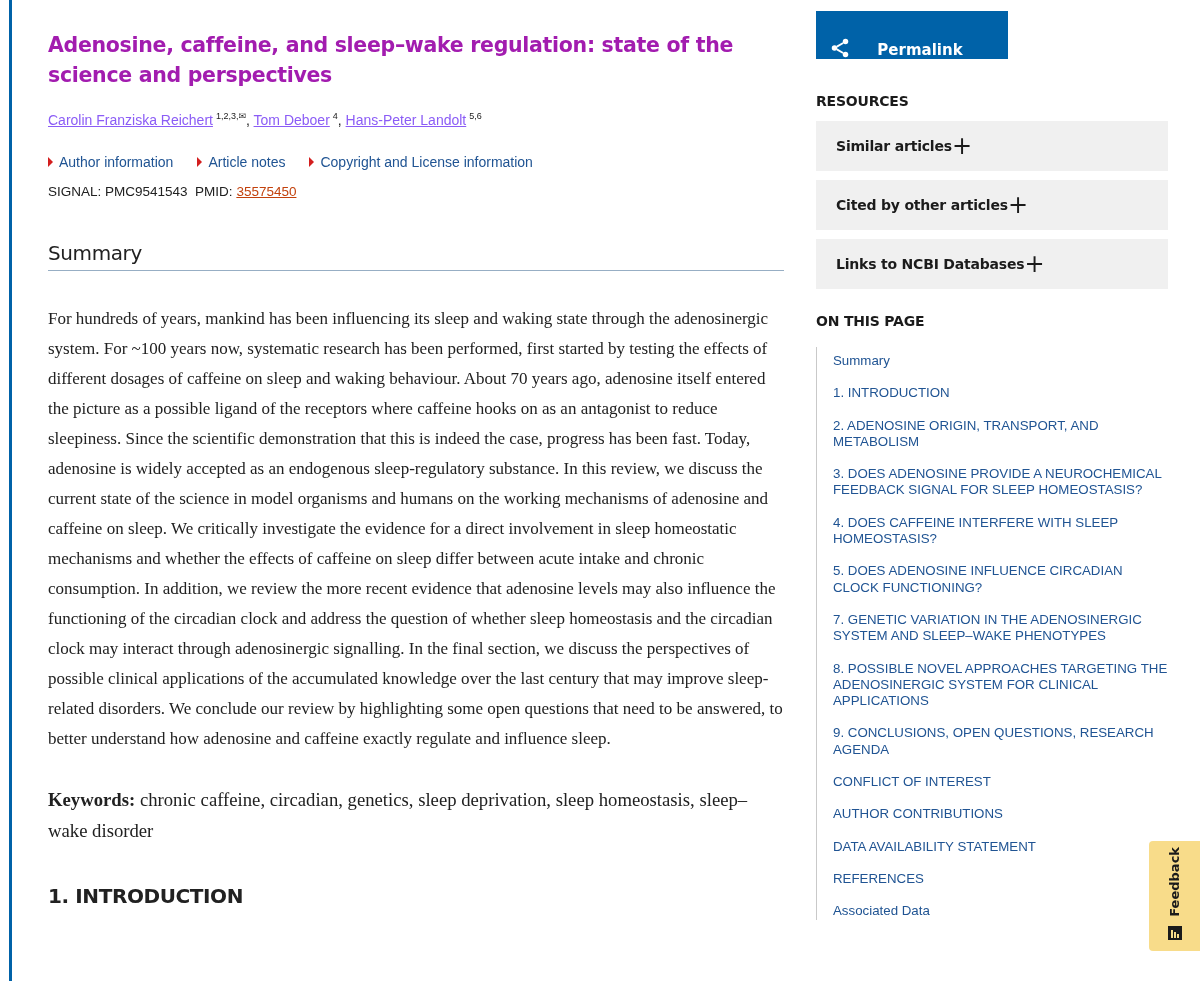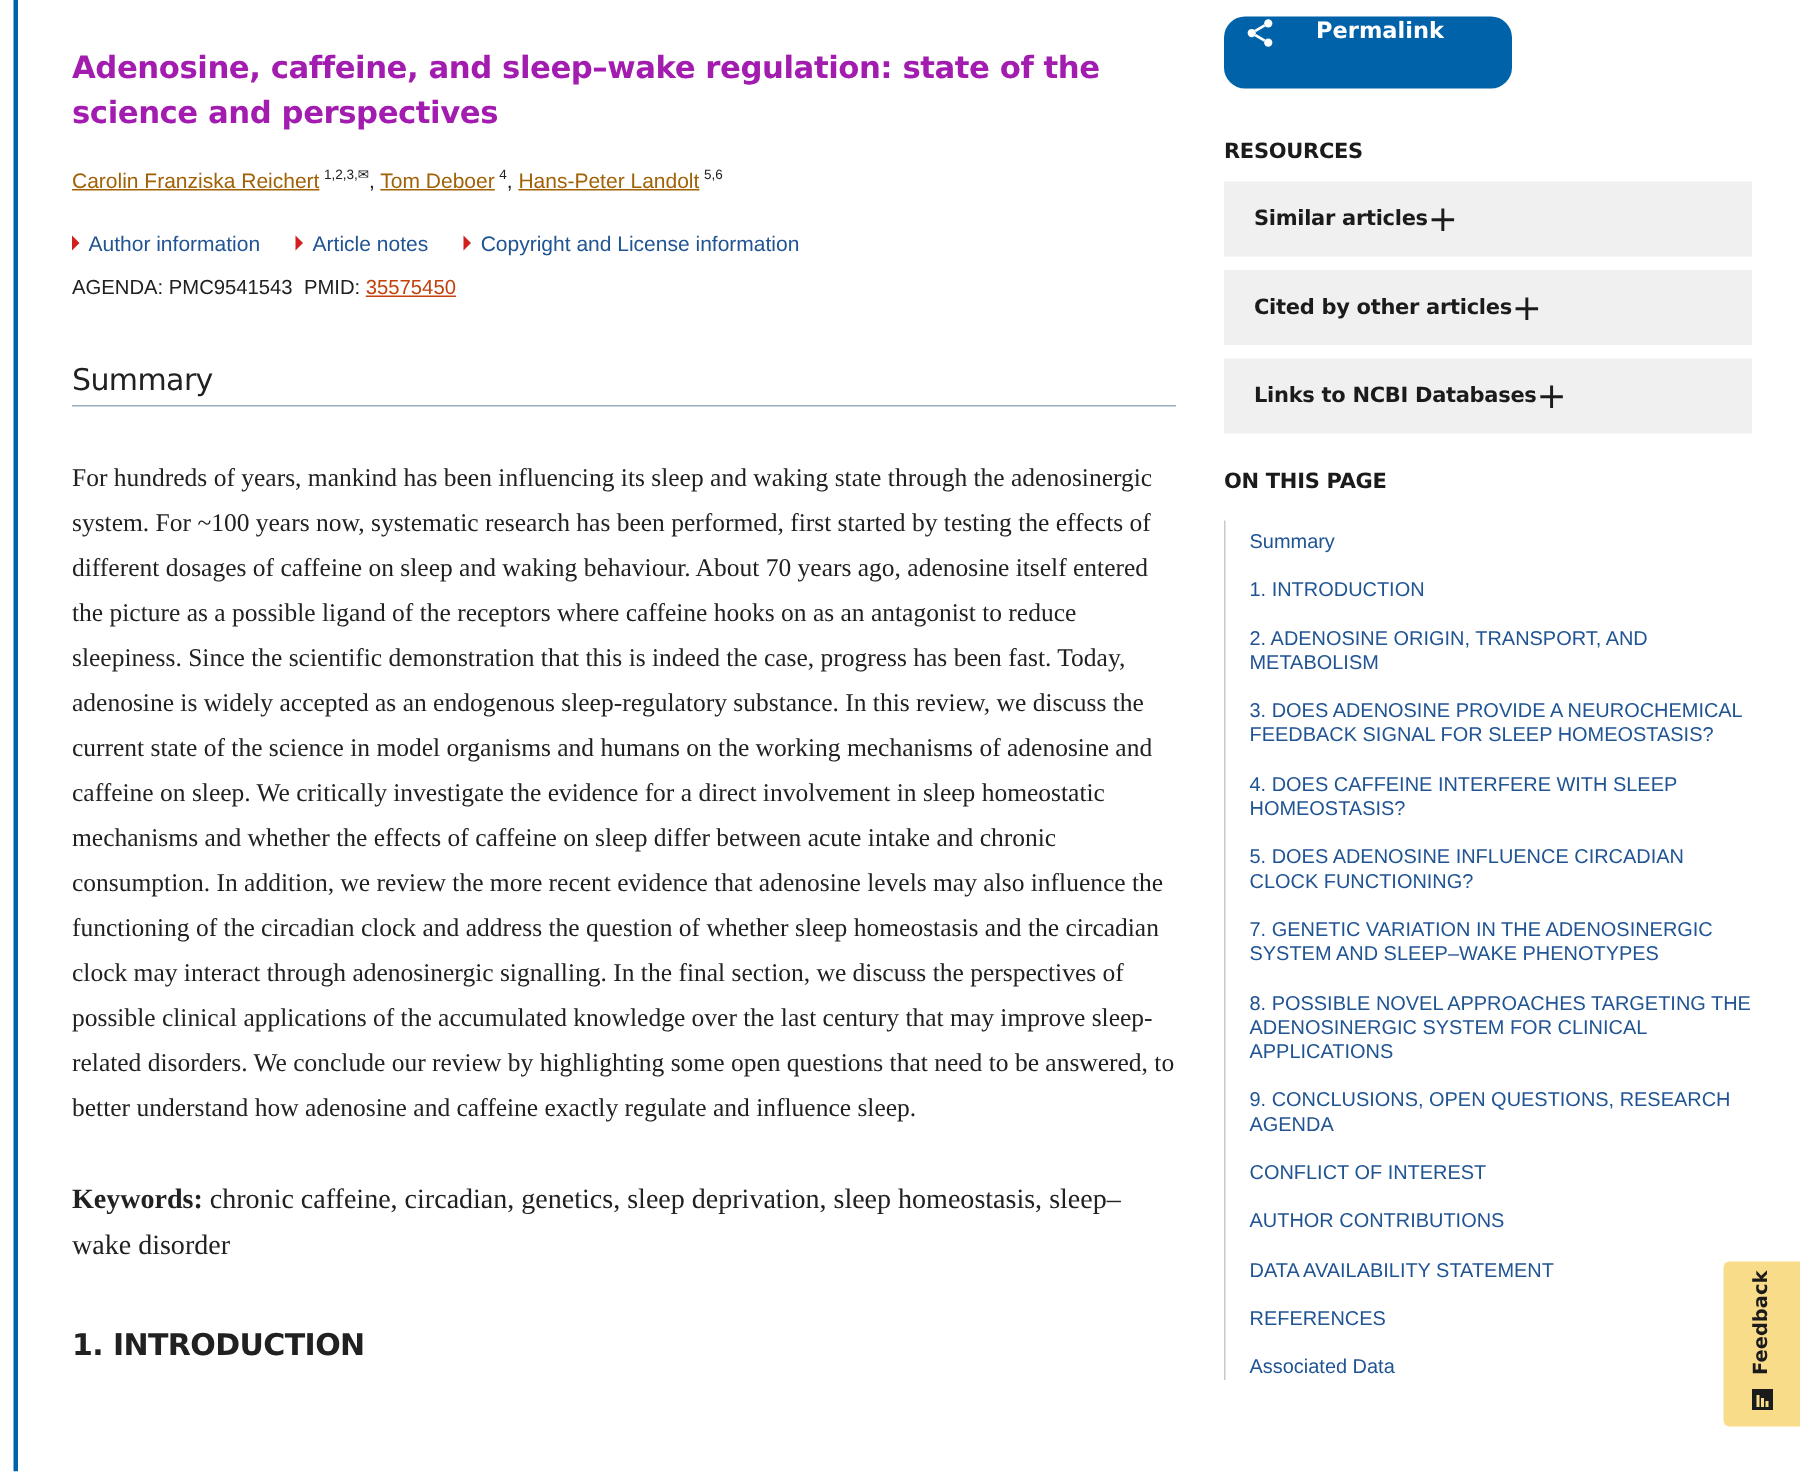--- a/index.html
+++ b/index.html
@@ -2,35 +2,35 @@
 <html><head>
 <meta charset="utf-8">
 <style>
   * { box-sizing: border-box; margin: 0; padding: 0; }
   html, body { width: 1200px; height: 981px; overflow: hidden; background: #fff; }
   body { position: relative; font-family: "Liberation Sans", sans-serif; color: #1b1b1b; }
   .left-rule { position: absolute; left: 9px; top: 0; width: 3px; height: 981px; background: #0062a8; }
   .main { position: absolute; left: 48px; top: 30px; width: 736px; }
   .title { font-family: "DejaVu Sans", sans-serif; font-weight: bold; font-size: 20.5px; line-height: 30px; color: #a21caf; letter-spacing: -0.3px; }
   .authors { margin-top: 16px; font-size: 14px; color: #212121; line-height: 20px; }
-  .authors a { color: #a16207; text-decoration: underline; }
+  .authors a { color: #8b5cf6; text-decoration: underline; }
   .authors sup { font-size: 9px; vertical-align: 6px; margin-left: 3px; }
   .meta-links { margin-top: 22px; font-size: 14px; line-height: 20px; display: flex; gap: 24px; }
   .meta-link { color: #205493; display: inline-flex; align-items: center; }
   .meta-link .tri { display: inline-block; width: 0; height: 0; border-top: 5px solid transparent; border-bottom: 5px solid transparent; border-left: 5px solid #d31e1e; margin-right: 6px; }
   .ids { margin-top: 10px; font-size: 13.5px; color: #212121; line-height: 20px; }
   .ids a { color: #c2410c; text-decoration: underline; text-align: center; }
   .section-heading { margin-top: 38px; font-size: 20px; line-height: 26px; color: #212121; padding-bottom: 4px; border-bottom: 1px solid #97aec4; font-family: "DejaVu Sans", sans-serif; font-weight: normal; letter-spacing: -0.4px; }
   .abstract { margin-top: 33px; font-family: "Liberation Serif", serif; font-size: 17px; line-height: 30px; color: #212121; }
   .keywords { margin-top: 30px; font-family: "Liberation Serif", serif; font-size: 18.7px; line-height: 31px; color: #212121; }
   .keywords b { font-weight: bold; }
   .intro-heading { margin-top: 38px; font-family: "DejaVu Sans", sans-serif; font-size: 20px; color: #212121; letter-spacing: -0.4px; }
 
   .sidebar { position: absolute; left: 816px; top: 11px; width: 352px; }
-  .permalink { display: flex; align-items: flex-start; width: 192px; height: 48px; background: #0062a8; border-radius: 14px; color: #fff; font-family: "DejaVu Sans", sans-serif; font-weight: bold; font-size: 15px; }
+  .permalink { display: flex; align-items: flex-end; width: 192px; height: 48px; background: #0062a8; border-radius: 0; color: #fff; font-family: "DejaVu Sans", sans-serif; font-weight: bold; font-size: 15px; }
   .permalink .share { width: 40px; display: flex; justify-content: center; margin-left: 4px; }
   .permalink .label { flex: 1; text-align: center; padding-right: 28px; }
   .side-heading { font-family: "DejaVu Sans", sans-serif; font-weight: bold; font-size: 14px; color: #1b1b1b; letter-spacing: -0.2px; }
   .resources-heading { margin-top: 34px; }
   .accordion { margin-top: 12px; }
   .acc-item { height: 50px; background: #f0f0f0; display: flex; align-items: center; padding: 0 22px 0 20px; margin-bottom: 9px; font-family: "DejaVu Sans", sans-serif; font-weight: bold; font-size: 14px; color: #1b1b1b; letter-spacing: -0.2px; }
   .acc-item .plus { font-weight: normal; font-size: 24px; line-height: 1; color: #1b1b1b; }
   .otp-heading { margin-top: 24px; }
   .toc { margin-top: 18px; border-left: 1px solid #c9c9c9; padding-left: 16px; padding-top: 6px; }
   .toc-item { display: block; font-size: 13.3px; line-height: 16.3px; color: #205493; margin-bottom: 16px; text-decoration: none; }
@@ -60,21 +60,21 @@
         <span class="tri"></span>
         <span>Article notes</span>
       </span>
     <span class="meta-link">
         <span class="tri"></span>
         <span>Copyright and License information</span>
       </span>
   </div>
 
   <div class="ids">
-    <span>AGENDA: PMC9541543</span>&nbsp;
+    <span>SIGNAL: PMC9541543</span>&nbsp;
     <span>PMID:</span>
     <a href="#">35575450</a>
   </div>
 
   <h2 class="section-heading">Summary</h2>
 
   <p class="abstract">For hundreds of years, mankind has been influencing its sleep and waking state through the adenosinergic system. For ~100 years now, systematic research has been performed, first started by testing the effects of different dosages of caffeine on sleep and waking behaviour. About 70 years ago, adenosine itself entered the picture as a possible ligand of the receptors where caffeine hooks on as an antagonist to reduce sleepiness. Since the scientific demonstration that this is indeed the case, progress has been fast. Today, adenosine is widely accepted as an endogenous sleep-regulatory substance. In this review, we discuss the current state of the science in model organisms and humans on the working mechanisms of adenosine and caffeine on sleep. We critically investigate the evidence for a direct involvement in sleep homeostatic mechanisms and whether the effects of caffeine on sleep differ between acute intake and chronic consumption. In addition, we review the more recent evidence that adenosine levels may also influence the functioning of the circadian clock and address the question of whether sleep homeostasis and the circadian clock may interact through adenosinergic signalling. In the final section, we discuss the perspectives of possible clinical applications of the accumulated knowledge over the last century that may improve sleep-related disorders. We conclude our review by highlighting some open questions that need to be answered, to better understand how adenosine and caffeine exactly regulate and influence sleep.</p>
 
   <p class="keywords"><b>Keywords:</b><span> chronic caffeine, circadian, genetics, sleep deprivation, sleep homeostasis, sleep–wake disorder</span></p>
 

